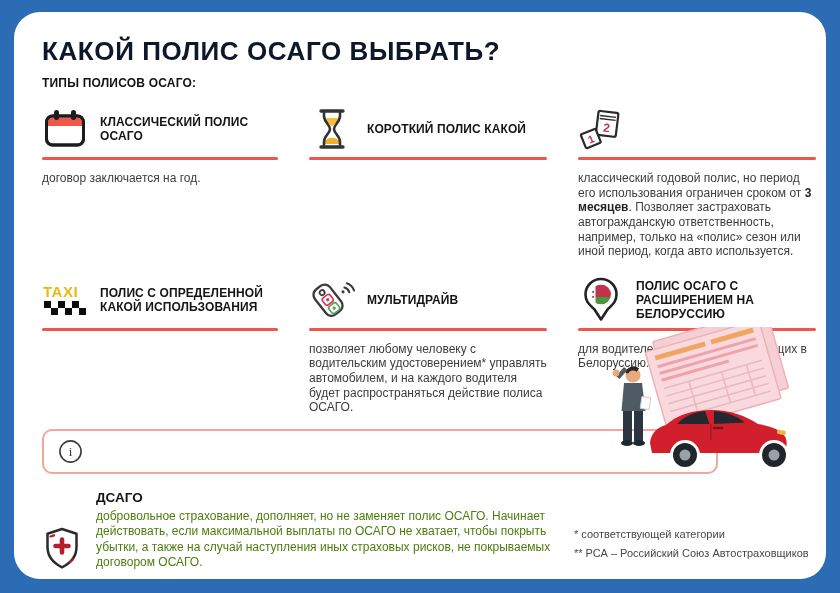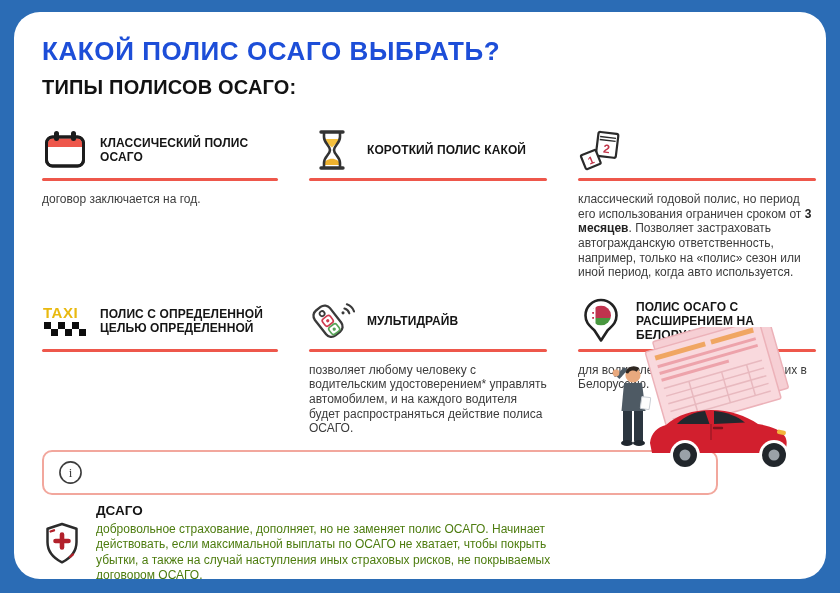--- a/index.html
+++ b/index.html
@@ -12,35 +12,35 @@
   .card {
     position: absolute;
     left: 14px; right: 14px; top: 12px; bottom: 14px;
     background: #ffffff;
     border-radius: 26px;
     overflow: hidden;
   }
   .content { padding: 24px 28px 0 28px; position: relative; height: 100%; }
 
   .page-title {
-    color: #1d4ed8;
+    color: #0f172a;
     font-size: 26px;
     font-weight: 800;
     letter-spacing: 0.6px;
   }
   .page-subtitle {
     margin-top: 9px;
     color: #121212;
-    font-size: 20px;
+    font-size: 12px;
     font-weight: 800;
     letter-spacing: 0.2px;
   }
 
   .grid {
-    margin-top: 28px;
+    margin-top: 16px;
     display: grid;
     grid-template-columns: 236px 238px 238px;
     column-gap: 31px;
     row-gap: 18px;
   }
   .policy-head {
     display: flex;
     align-items: center;
     gap: 12px;
     min-height: 46px;
@@ -76,24 +76,24 @@
     padding: 8px 14px;
     display: flex;
     align-items: center;
     gap: 11px;
     position: relative;
     z-index: 1;
   }
   .banner-text { font-size: 13px; color: #2e2e2e; }
 
   .dsago {
-    margin-top: 8px;
+    margin-top: 16px;
     display: flex;
     gap: 14px;
-    align-items: center;
+    align-items: flex-end;
   }
   .dsago-title { font-size: 13.5px; font-weight: 800; color: #141414; }
   .dsago-body {
     margin-top: 4px;
     font-size: 12px;
     line-height: 1.28;
     color: #4d7c0f;
     max-width: 478px;
   }
 
@@ -189,21 +189,21 @@
             <svg width="46" height="34" viewBox="0 0 46 34">
               <text x="1" y="14" font-size="15" font-weight="800" letter-spacing="0.5" fill="#e9b90f">TAXI</text>
               <rect x="2" y="18" width="7" height="7" fill="#0d0d0d"></rect>
               <rect x="16" y="18" width="7" height="7" fill="#0d0d0d"></rect>
               <rect x="30" y="18" width="7" height="7" fill="#0d0d0d"></rect>
               <rect x="9" y="25" width="7" height="7" fill="#0d0d0d"></rect>
               <rect x="23" y="25" width="7" height="7" fill="#0d0d0d"></rect>
               <rect x="37" y="25" width="7" height="7" fill="#0d0d0d"></rect>
             </svg>
           </span>
-          <span class="policy-title">ПОЛИС С ОПРЕДЕЛЕННОЙ ЦЕЛЬЮ ОПРЕДЕЛЕННОЙ</span>
+          <span class="policy-title">ПОЛИС С ОПРЕДЕЛЕННОЙ КАКОЙ ИСПОЛЬЗОВАНИЯ</span>
         </div>
         <div class="rule"></div>
       </div>
 
       <div class="policy">
         <div class="policy-head">
           <span class="policy-icon">
             <svg width="48" height="44" viewBox="0 0 48 44">
               <g transform="rotate(-38 20 24)">
                 <rect x="11" y="6" width="20" height="33" rx="7" fill="#fff" stroke="#3a3a3a" stroke-width="2.4"></rect>
@@ -272,20 +272,24 @@
           <path d="M8.5 10.5 l3.5-1.2 M28 36 l3-2.6" stroke="#b2212b" stroke-width="2.3" stroke-linecap="round"></path>
           <path d="M20 13.5 v13 M13.5 20 h13" stroke="#b2212b" stroke-width="4.6" stroke-linecap="round"></path>
         </svg>
       </span>
       <div>
         <div class="dsago-title">ДСАГО</div>
         <div class="dsago-body">добровольное страхование, дополняет, но не заменяет полис ОСАГО. Начинает действовать, если максимальной выплаты по ОСАГО не хватает, чтобы покрыть убытки, а также на случай наступления иных страховых рисков, не покрываемых договором ОСАГО.</div>
       </div>
     </div>
 
+    <div class="footnotes">
+      <div>* соответствующей категории</div>
+      <div>** РСА – Российский Союз Автостраховщиков</div>
+    </div>
 
     <div class="illustration">
       <svg width="230" height="152" viewBox="0 0 230 152">
 
         <g transform="rotate(-16 140 45)">
           <rect x="72" y="-6" width="118" height="82" rx="2" fill="#f6cfd4" stroke="#ecb2b9" stroke-width="1.5"></rect>
           <rect x="62" y="2" width="118" height="82" rx="2" fill="#f9d9dd" stroke="#ecb2b9" stroke-width="1.5"></rect>
           <rect x="70" y="8" width="52" height="5" fill="#f0a662"></rect>
           <rect x="128" y="8" width="44" height="5" fill="#f0a662"></rect>
           <rect x="70" y="18" width="102" height="3" fill="#eda3ab"></rect>

